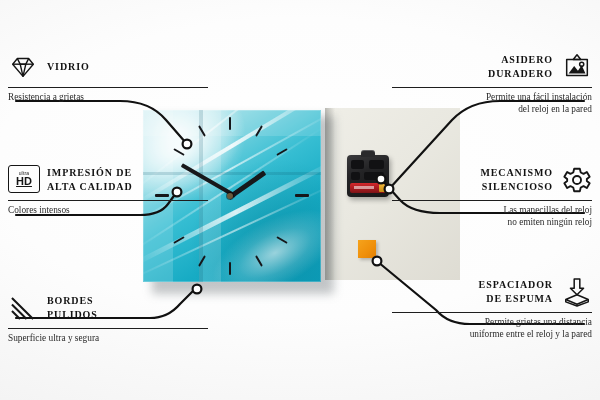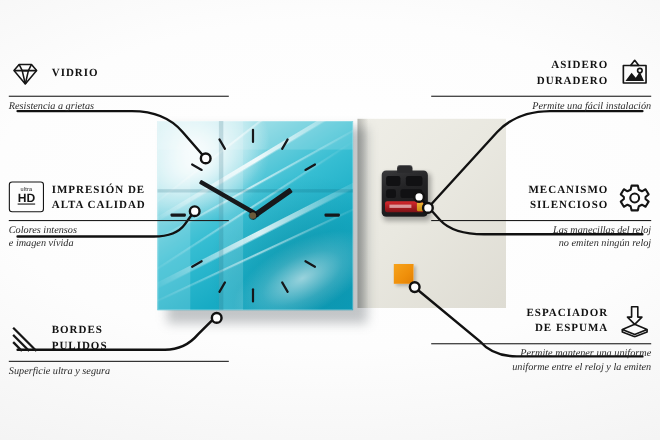--- a/index.html
+++ b/index.html
@@ -223,21 +223,21 @@
   .f-rule {
     height: 1px;
     background: #1e1e1e;
     margin: 3px 0 4px 0;
   }
   .f-desc {
     font-size: 9.3px;
     line-height: 11.5px;
     color: #2a2a2a;
   }
-  .f-desc span { display: block; white-space: nowrap; font-style: italic; }
+  .f-desc span { display: block; white-space: nowrap; }
 
   .hd-badge {
     width: 30px; height: 26px;
     border: 1.6px solid #151515;
     border-radius: 3px;
     display: flex;
     flex-direction: column;
     align-items: center;
     justify-content: center;
     line-height: 1;
@@ -367,21 +367,20 @@
         </span>
       </span>
       <span class="f-title">
         <span class="ln">IMPRESIÓN DE</span>
         <span class="ln">ALTA CALIDAD</span>
       </span>
     </div>
     <div class="f-rule"></div>
     <div class="f-desc">
       <span>Colores intensos</span>
-      <span>e imagen vívida</span>
     </div>
   </div>
 
   <div class="feature left" style="top:291px;">
     <div class="f-head">
       <span class="f-icon">
         <svg viewBox="0 0 32 32" fill="none" stroke="#151515" stroke-width="2.2" stroke-linecap="square">
           <path d="M5 6 L26 27"></path>
             <path d="M5 13 L19 27"></path>
             <path d="M5 20 L12 27"></path>
@@ -409,20 +408,21 @@
         </svg>
       </span>
       <span class="f-title">
         <span class="ln">ASIDERO</span>
         <span class="ln">DURADERO</span>
       </span>
     </div>
     <div class="f-rule"></div>
     <div class="f-desc">
       <span>Permite una fácil instalación</span>
+      <span>del reloj en la pared</span>
     </div>
   </div>
 
   <div class="feature right" style="top:163px;">
     <div class="f-head">
       <span class="f-icon">
         <svg viewBox="0 0 32 32" fill="none" stroke="#151515" stroke-width="2" stroke-linejoin="round">
           <path d="M13 4 H19 L20 8 L23 9.5 L26.5 7.5 L29.5 12.5 L26.5 15 V17 L29.5 19.5 L26.5 24.5 L23 22.5 L20 24 L19 28 H13 L12 24 L9 22.5 L5.5 24.5 L2.5 19.5 L5.5 17 V15 L2.5 12.5 L5.5 7.5 L9 9.5 L12 8 Z"></path>
           <circle cx="16" cy="16" r="4.3"></circle>
         </svg>
@@ -448,18 +448,18 @@
           <path d="M4 24 V26.5 L16 31 L28 26.5 V24"></path>
         </svg>
       </span>
       <span class="f-title">
         <span class="ln">ESPACIADOR</span>
         <span class="ln">DE ESPUMA</span>
       </span>
     </div>
     <div class="f-rule"></div>
     <div class="f-desc">
-      <span>Permite mantener una uniforme</span>
-      <span>uniforme entre el reloj y la emiten</span>
+      <span>Permite grietas una distancia</span>
+      <span>uniforme entre el reloj y la pared</span>
     </div>
   </div>
 
 </div>
 
 </body></html>

